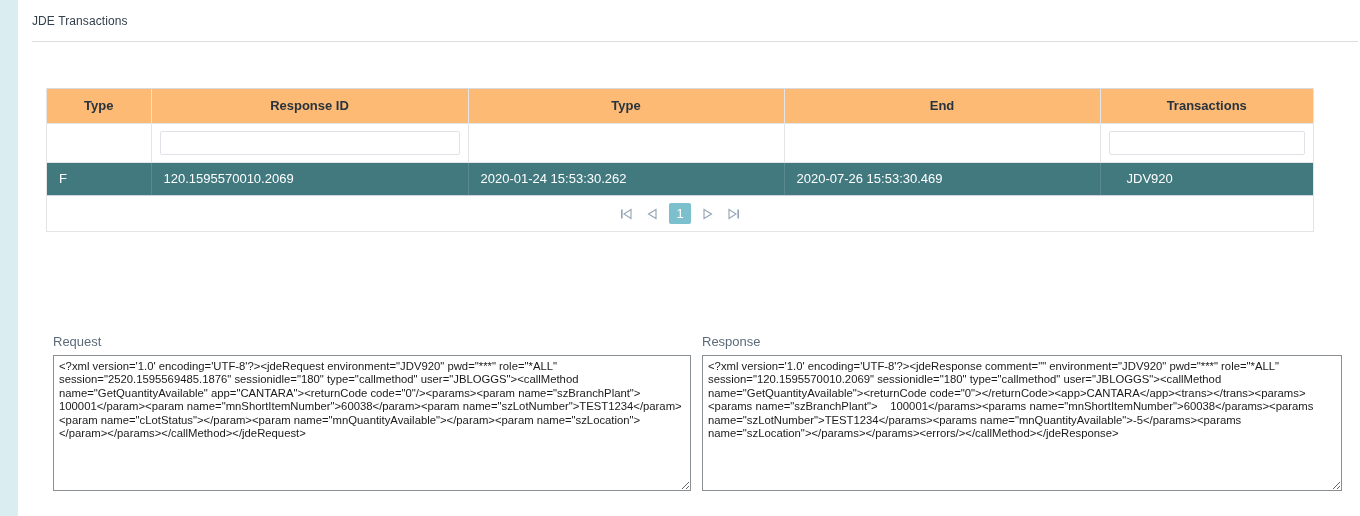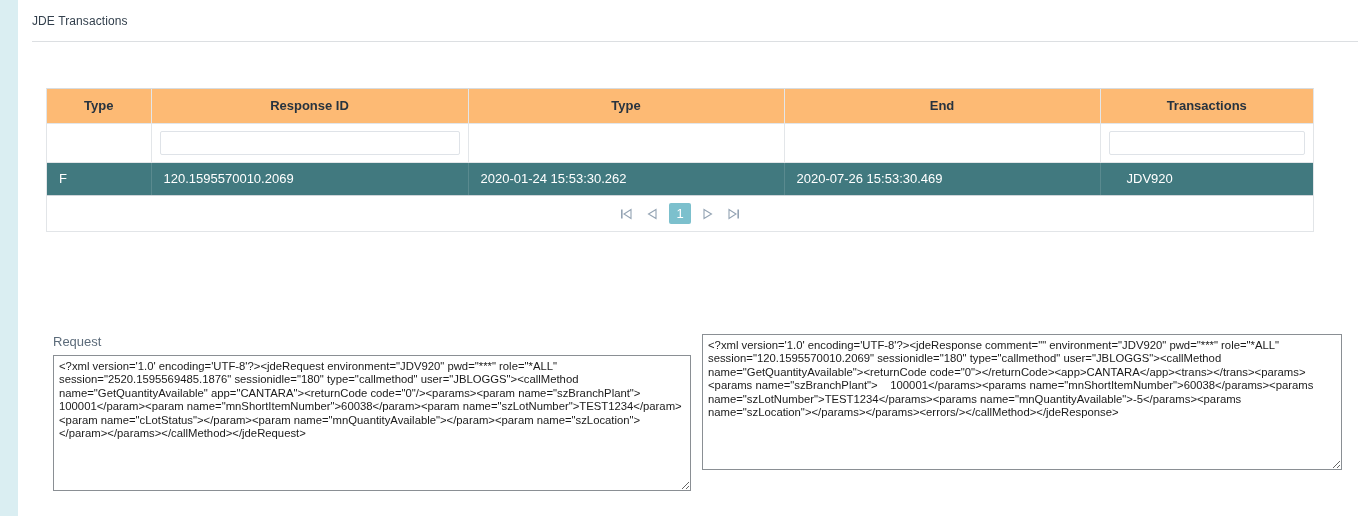--- a/index.html
+++ b/index.html
@@ -284,18 +284,19 @@
   </div>
 
   <div class="io-area">
 
     <div class="io-col left">
       <div class="io-label">Request</div>
       <textarea class="io-box" spellcheck="false" style="">&lt;?xml version='1.0' encoding='UTF-8'?&gt;&lt;jdeRequest environment="JDV920" pwd="***" role="*ALL" session="2520.1595569485.1876" sessionidle="180" type="callmethod" user="JBLOGGS"&gt;&lt;callMethod name="GetQuantityAvailable" app="CANTARA"&gt;&lt;returnCode code="0"/&gt;&lt;params&gt;&lt;param name="szBranchPlant"&gt;    100001&lt;/param&gt;&lt;param name="mnShortItemNumber"&gt;60038&lt;/param&gt;&lt;param name="szLotNumber"&gt;TEST1234&lt;/param&gt;&lt;param name="cLotStatus"&gt;&lt;/param&gt;&lt;param name="mnQuantityAvailable"&gt;&lt;/param&gt;&lt;param name="szLocation"&gt;              &lt;/param&gt;&lt;/params&gt;&lt;/callMethod&gt;&lt;/jdeRequest&gt;</textarea>
     </div>
 
     <div class="io-col right">
+      <div class="io-label">Response</div>
       <textarea class="io-box" spellcheck="false" style="">&lt;?xml version='1.0' encoding='UTF-8'?&gt;&lt;jdeResponse comment="" environment="JDV920" pwd="***" role="*ALL" session="120.1595570010.2069" sessionidle="180" type="callmethod" user="JBLOGGS"&gt;&lt;callMethod name="GetQuantityAvailable"&gt;&lt;returnCode code="0"&gt;&lt;/returnCode&gt;&lt;app&gt;CANTARA&lt;/app&gt;&lt;trans&gt;&lt;/trans&gt;&lt;params&gt;&lt;params name="szBranchPlant"&gt;    100001&lt;/params&gt;&lt;params name="mnShortItemNumber"&gt;60038&lt;/params&gt;&lt;params name="szLotNumber"&gt;TEST1234&lt;/params&gt;&lt;params name="mnQuantityAvailable"&gt;-5&lt;/params&gt;&lt;params name="szLocation"&gt;&lt;/params&gt;&lt;/params&gt;&lt;errors/&gt;&lt;/callMethod&gt;&lt;/jdeResponse&gt;</textarea>
     </div>
 
   </div>
 
 </div>
 
 </body></html>

